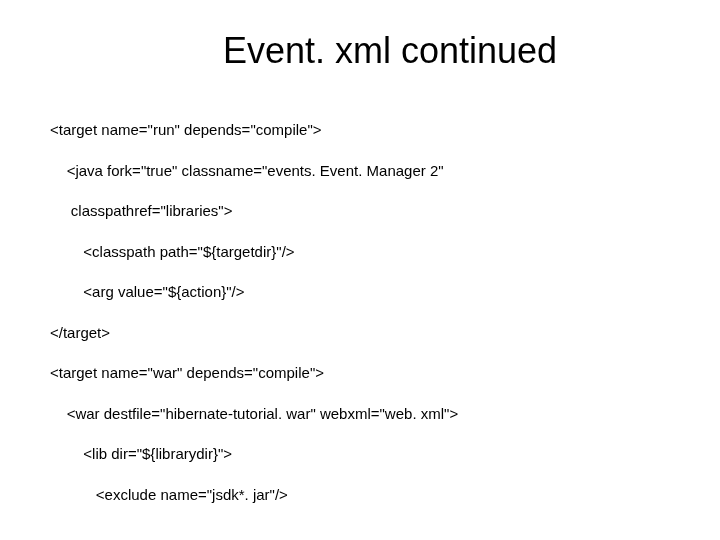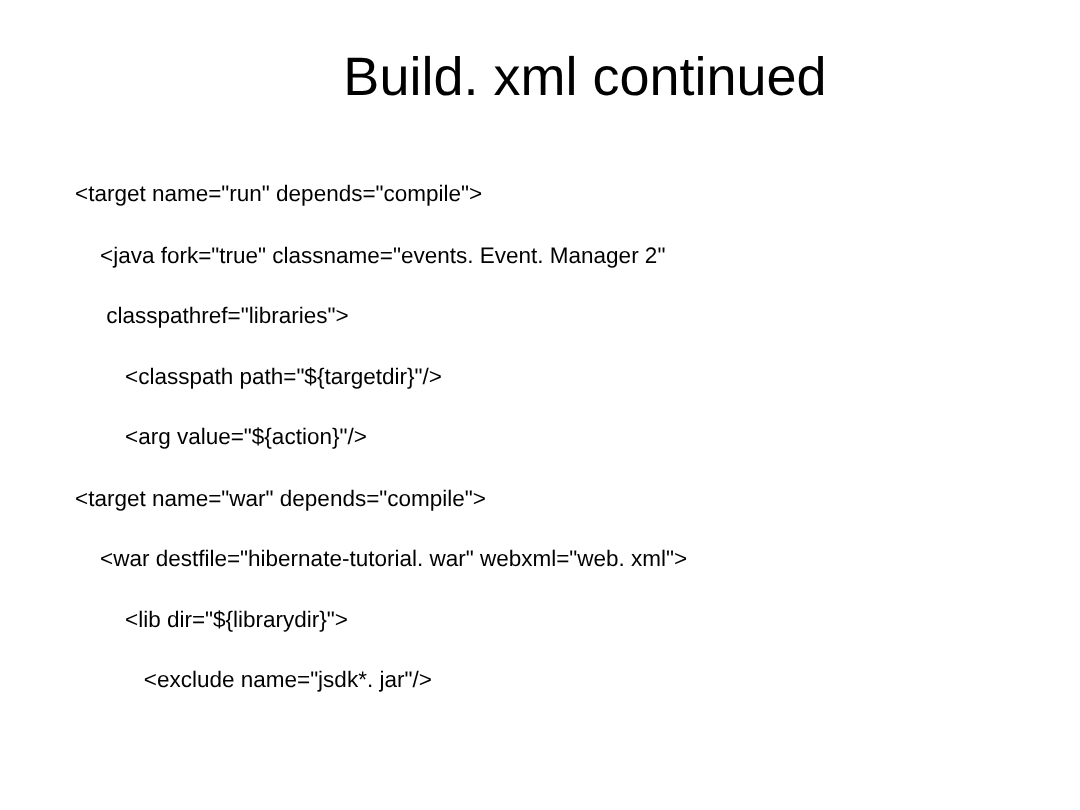--- a/index.html
+++ b/index.html
@@ -26,28 +26,29 @@
       font-family: Arial, Helvetica, sans-serif;
       font-size: 15px;
       line-height: 1.35;
       color: #000;
       white-space: pre;
     }
   </style>
 </head>
 <body>
 
-<h1 class="slide-title">Build. xml continued</h1>
+<h1 class="slide-title">Event. xml continued</h1>
 
 <div class="code-block">
 <div>&lt;target name="run" depends="compile"&gt;</div>
 <div>    &lt;java fork="true" classname="events. Event. Manager 2"</div>
 <div>     classpathref="libraries"&gt;</div>
 <div>        &lt;classpath path="${targetdir}"/&gt;</div>
 <div>        &lt;arg value="${action}"/&gt;</div>
+<div>&lt;/target&gt;</div>
 <div>&lt;target name="war" depends="compile"&gt;</div>
 <div>    &lt;war destfile="hibernate-tutorial. war" webxml="web. xml"&gt;</div>
 <div>        &lt;lib dir="${librarydir}"&gt;</div>
 <div>           &lt;exclude name="jsdk*. jar"/&gt;</div>
 
 
 
 
 
 </div>

